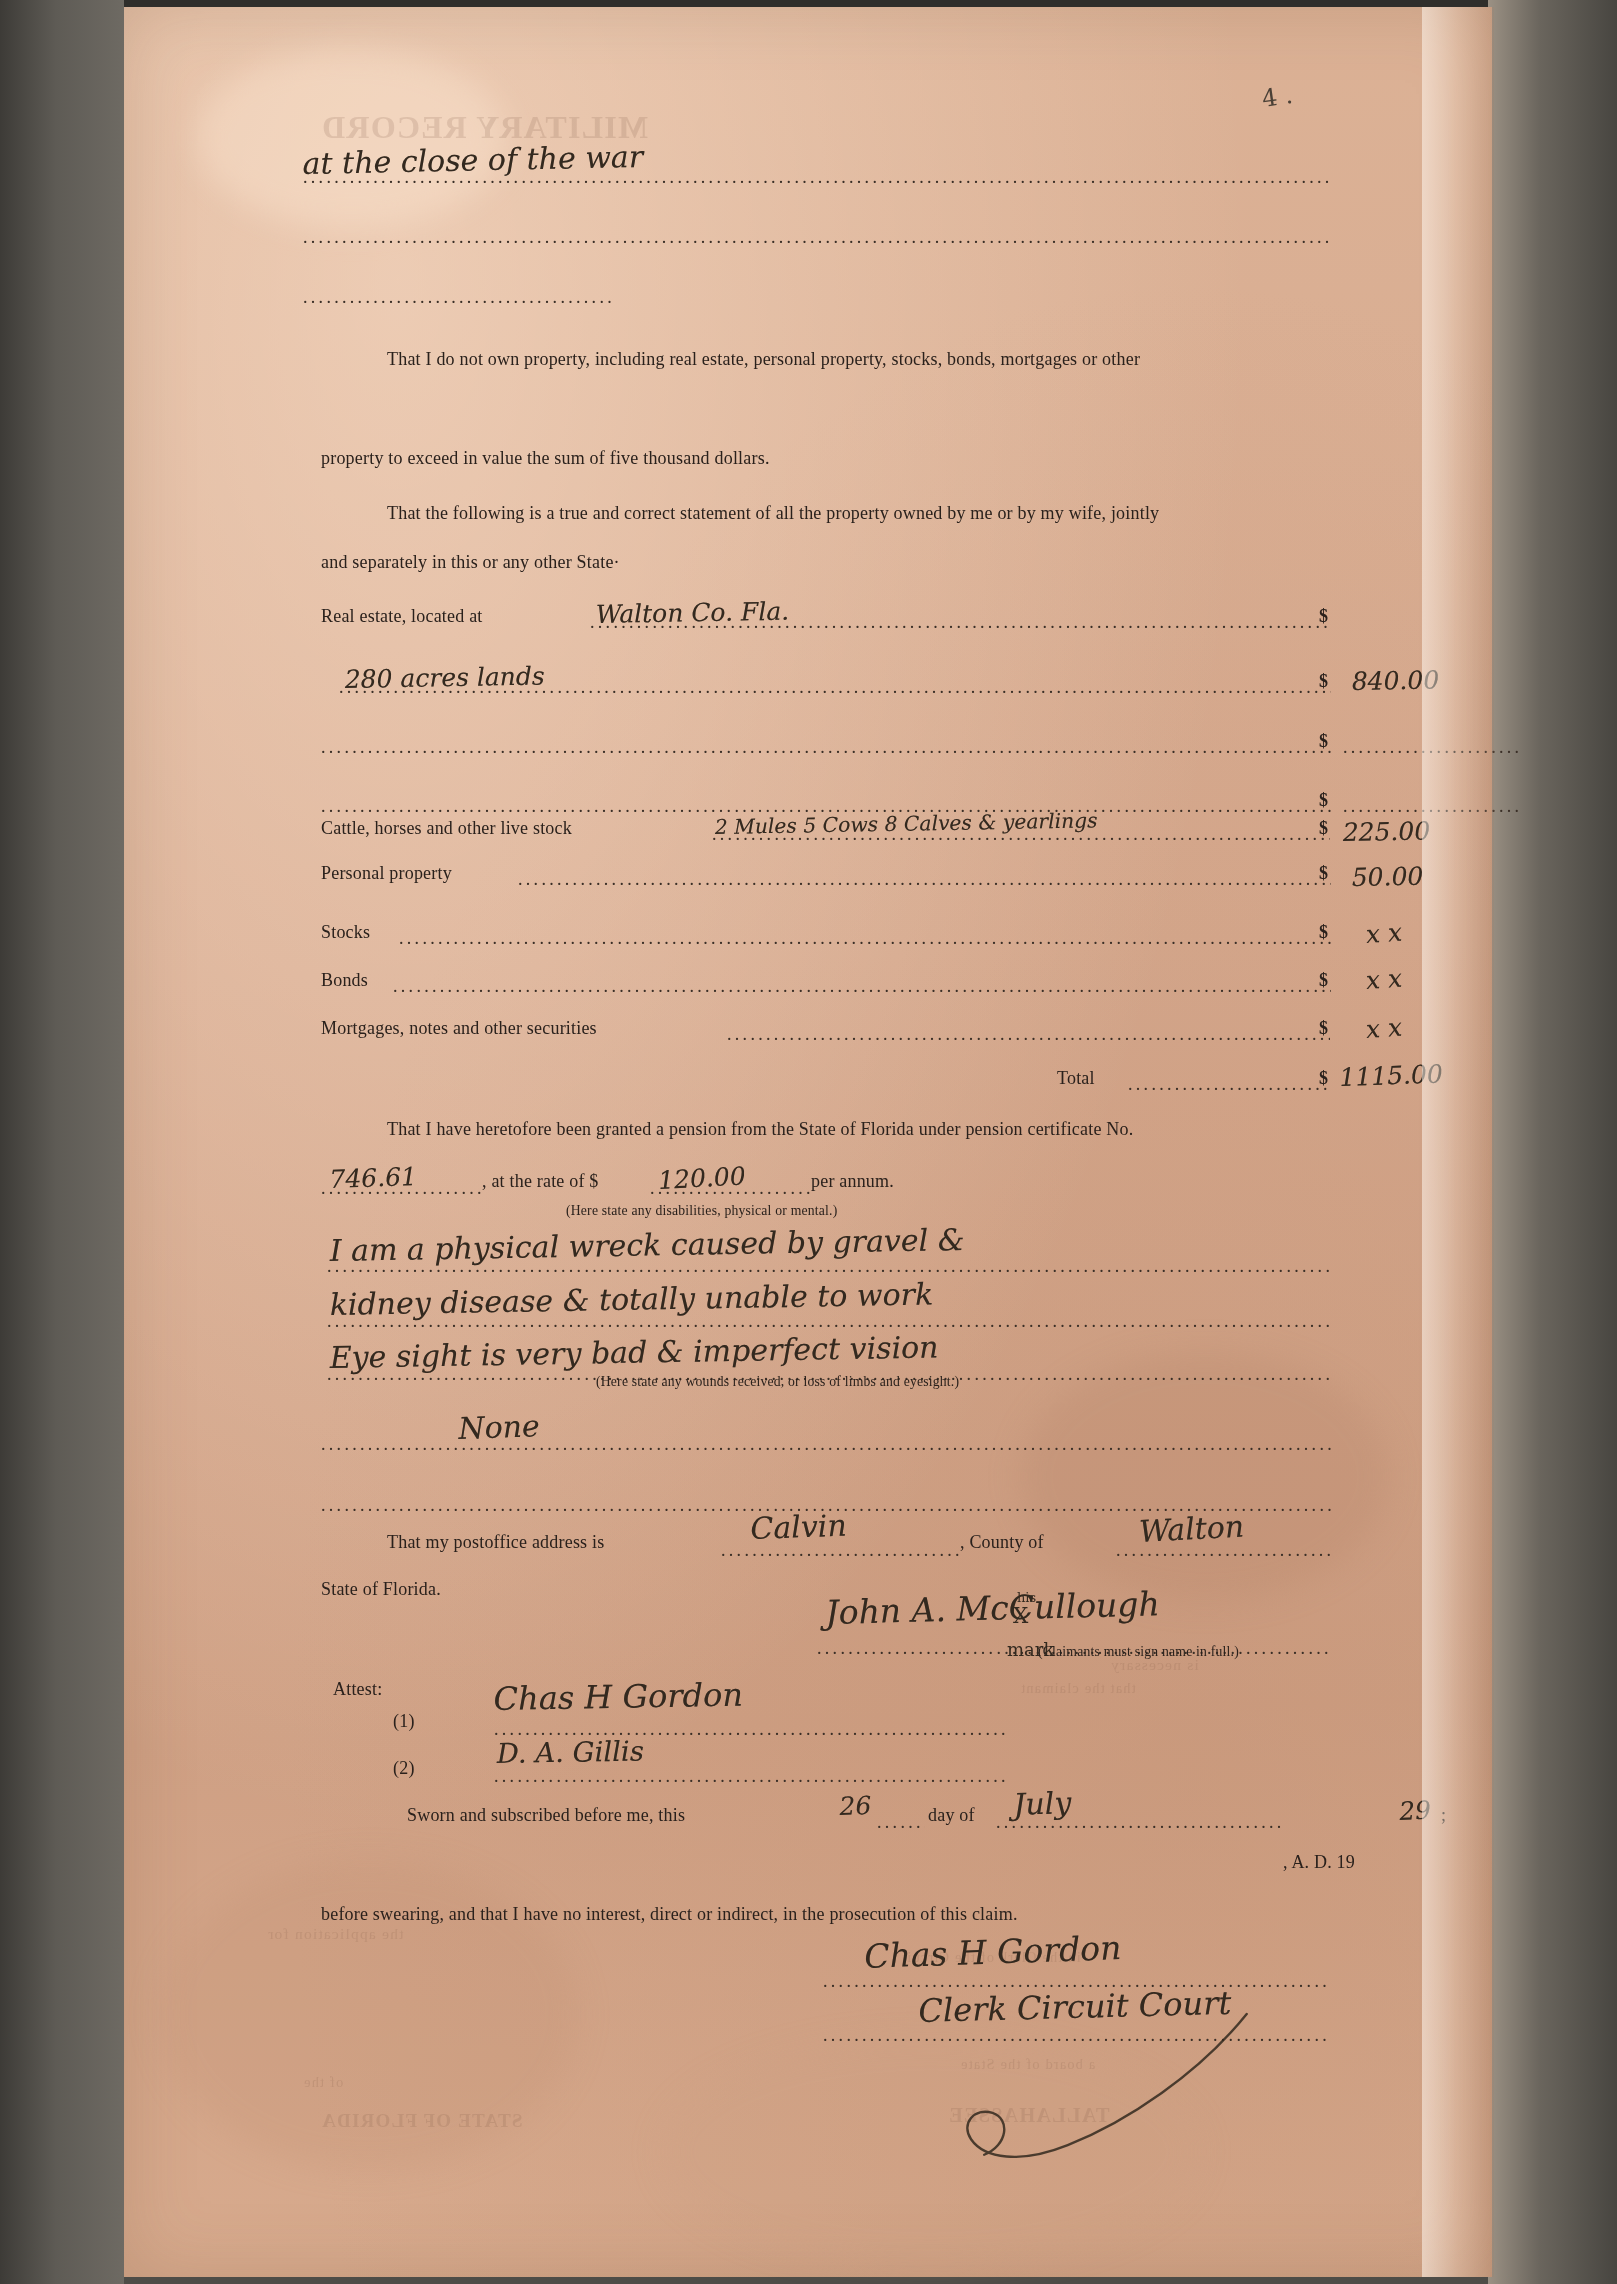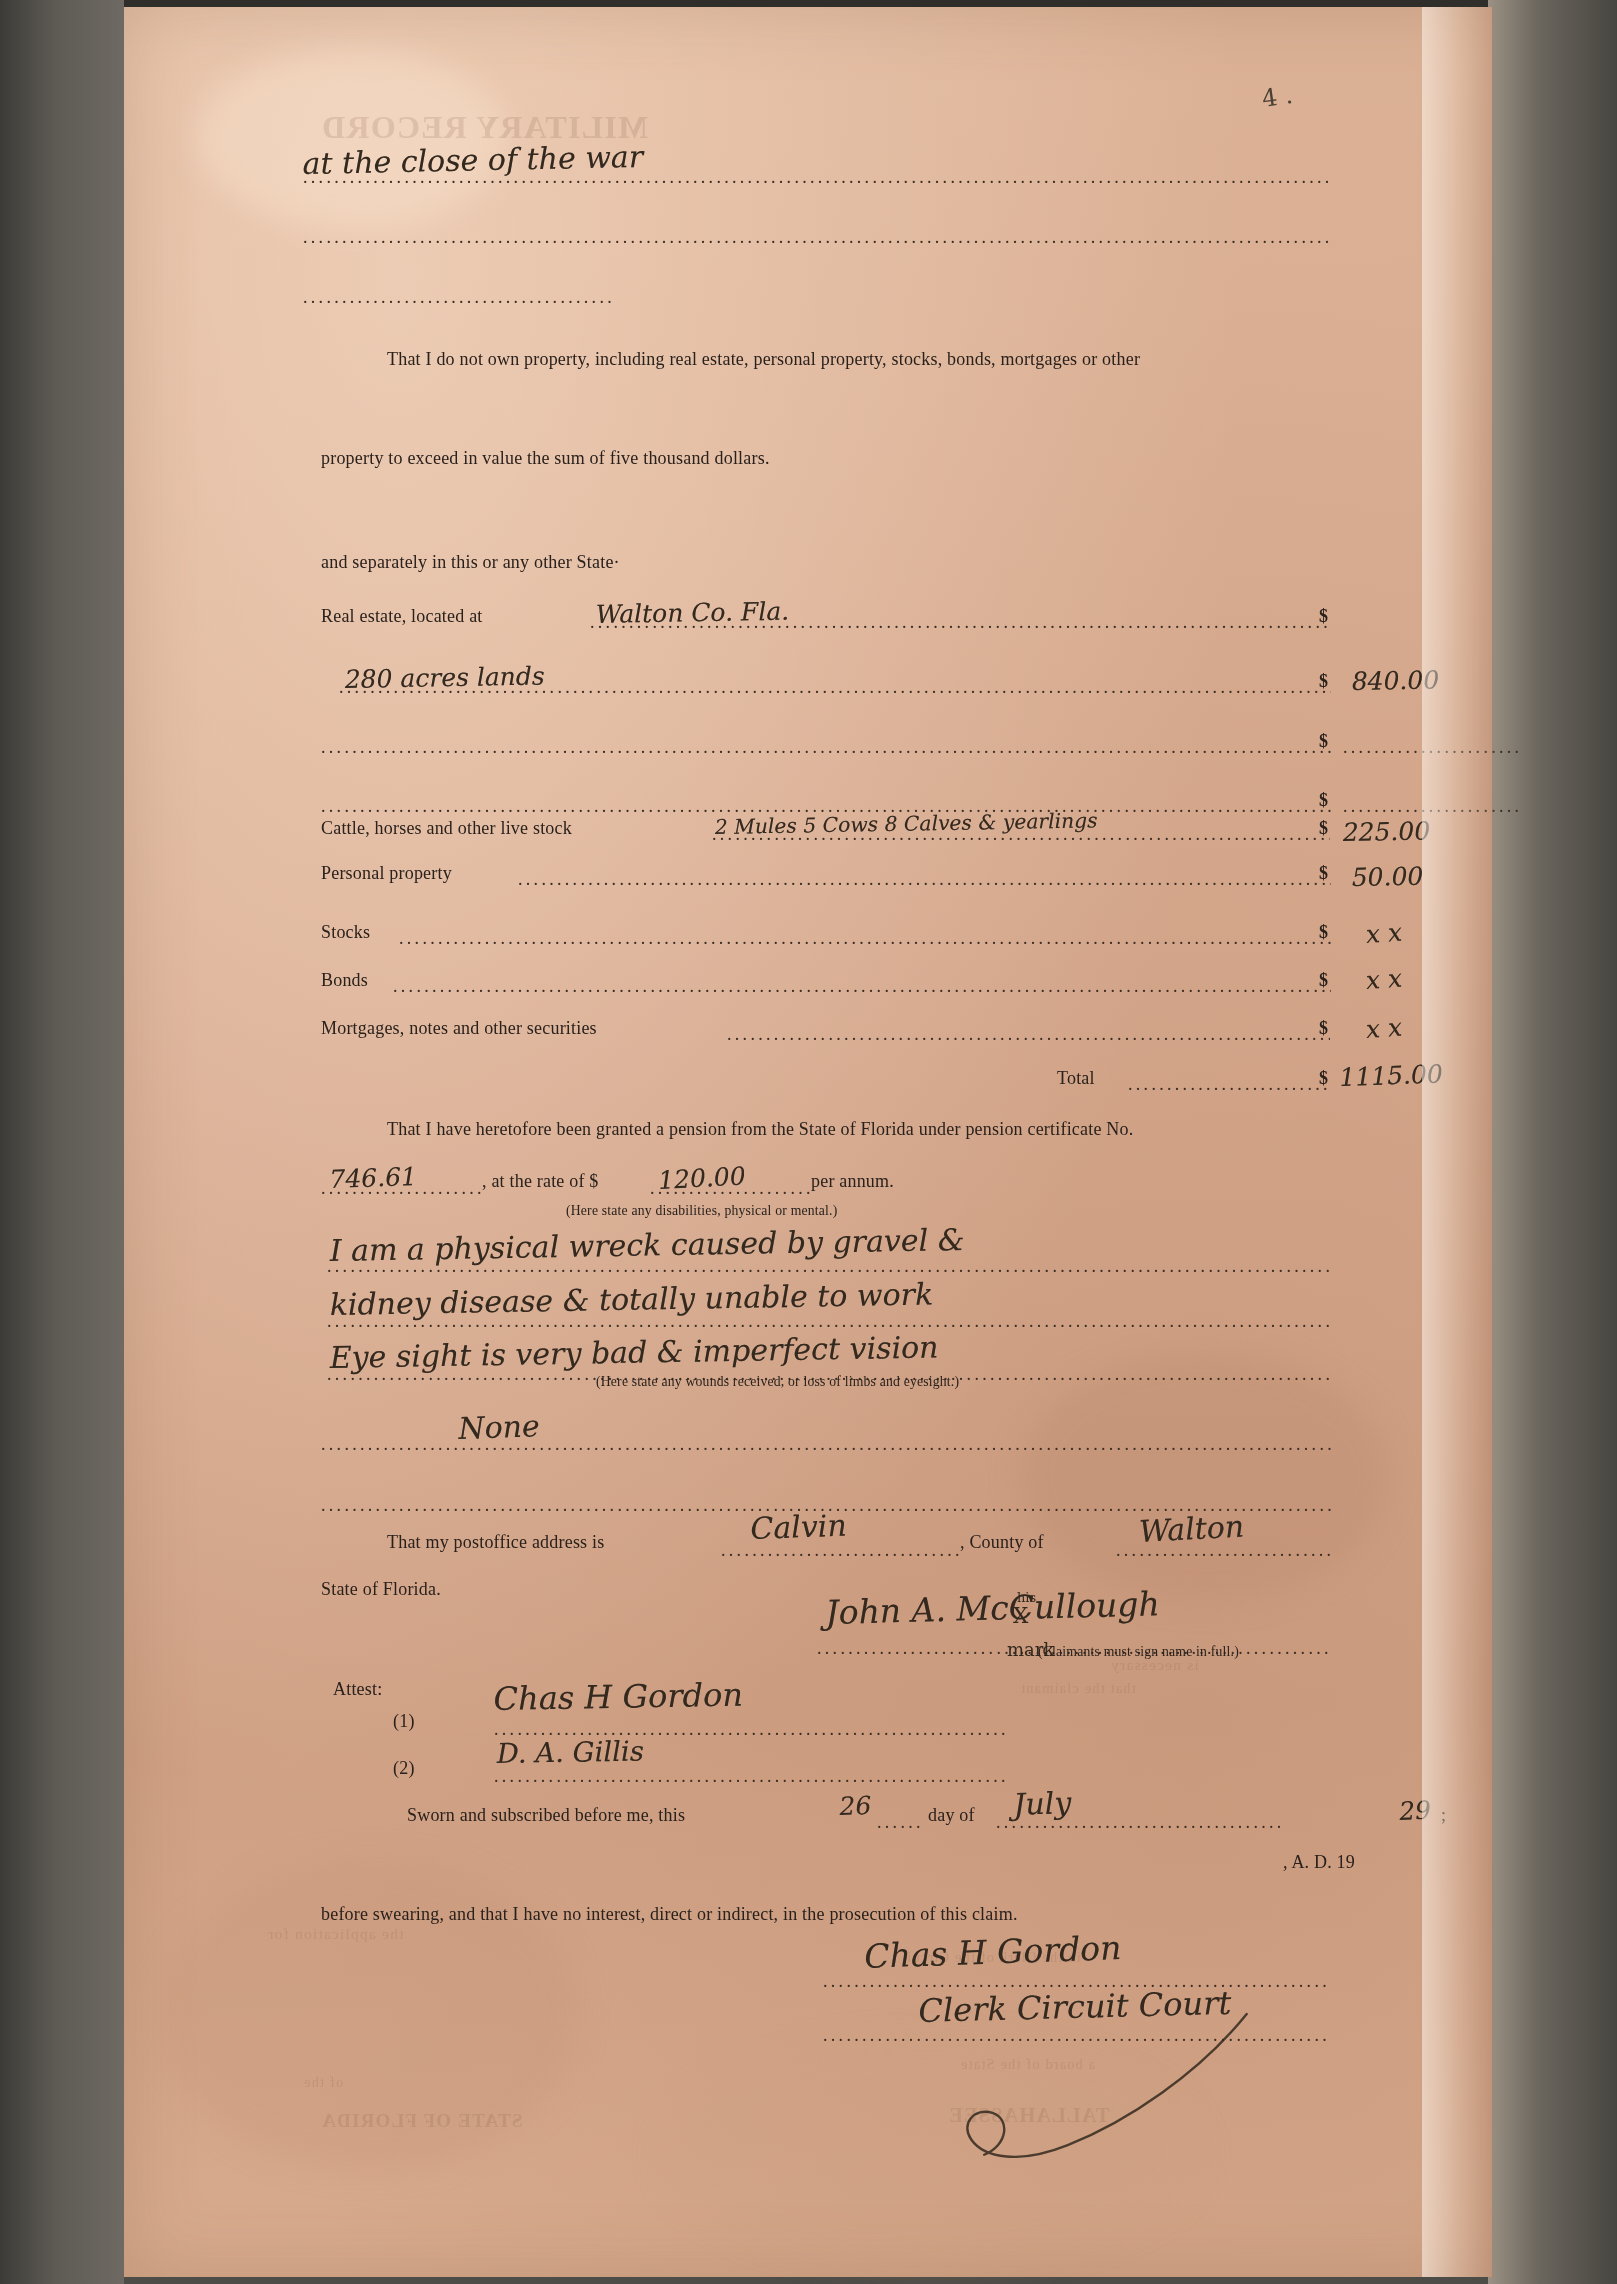--- a/index.html
+++ b/index.html
@@ -174,20 +174,21 @@
 
       <div class="dots" style="left:179px; top:160px; width:1028px;">..................................................................................................................................................................................................</div>
       <div class="hw big" style="left:179px; top:139px; transform:rotate(-1.2deg);">at the close of the war</div>
 
       <div class="dots" style="left:179px; top:220px; width:1028px;">..................................................................................................................................................................................................</div>
       <div class="dots" style="left:179px; top:280px; width:311px;">............................................</div>
 
       <div class="pr" style="left:263px; top:342px;">That I do not own property, including real estate, personal  property, stocks, bonds, mortgages  or  other</div>
       <div class="pr" style="left:197px; top:441px;">property to exceed in value the sum of five thousand dollars.</div>
 
+      <div class="pr" style="left:263px; top:496px;">That the following is a true and correct statement of all the property owned by me or by my wife, jointly</div>
       <div class="pr" style="left:197px; top:545px;">and separately in this or any other State·</div>
 
       <div class="pr" style="left:197px; top:599px;">Real estate, located at</div>
       <div class="dots" style="left:466px; top:605px; width:741px;">................................................................................................................................</div>
       <div class="pr b" style="left:1195px; top:599px;">$</div>
       <div class="hw mid" style="left:472px; top:593px; transform:rotate(-1deg);">Walton  Co. Fla.</div>
 
       <div class="dots" style="left:215px; top:670px; width:992px;">..............................................................................................................................................................................</div>
       <div class="pr b" style="left:1195px; top:664px;">$</div>
       <div class="hw mid" style="left:221px; top:658px; transform:rotate(-1deg);">280 acres lands</div>

